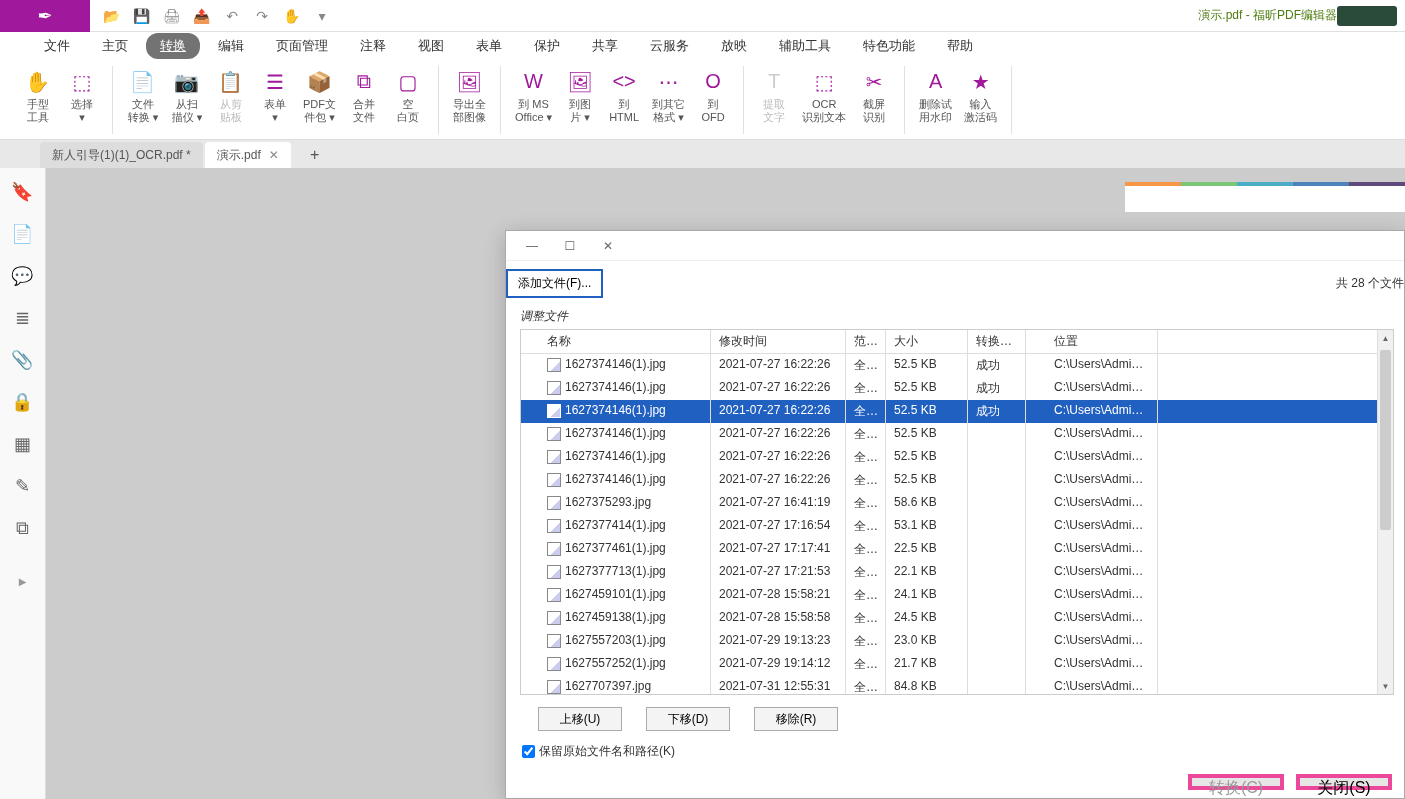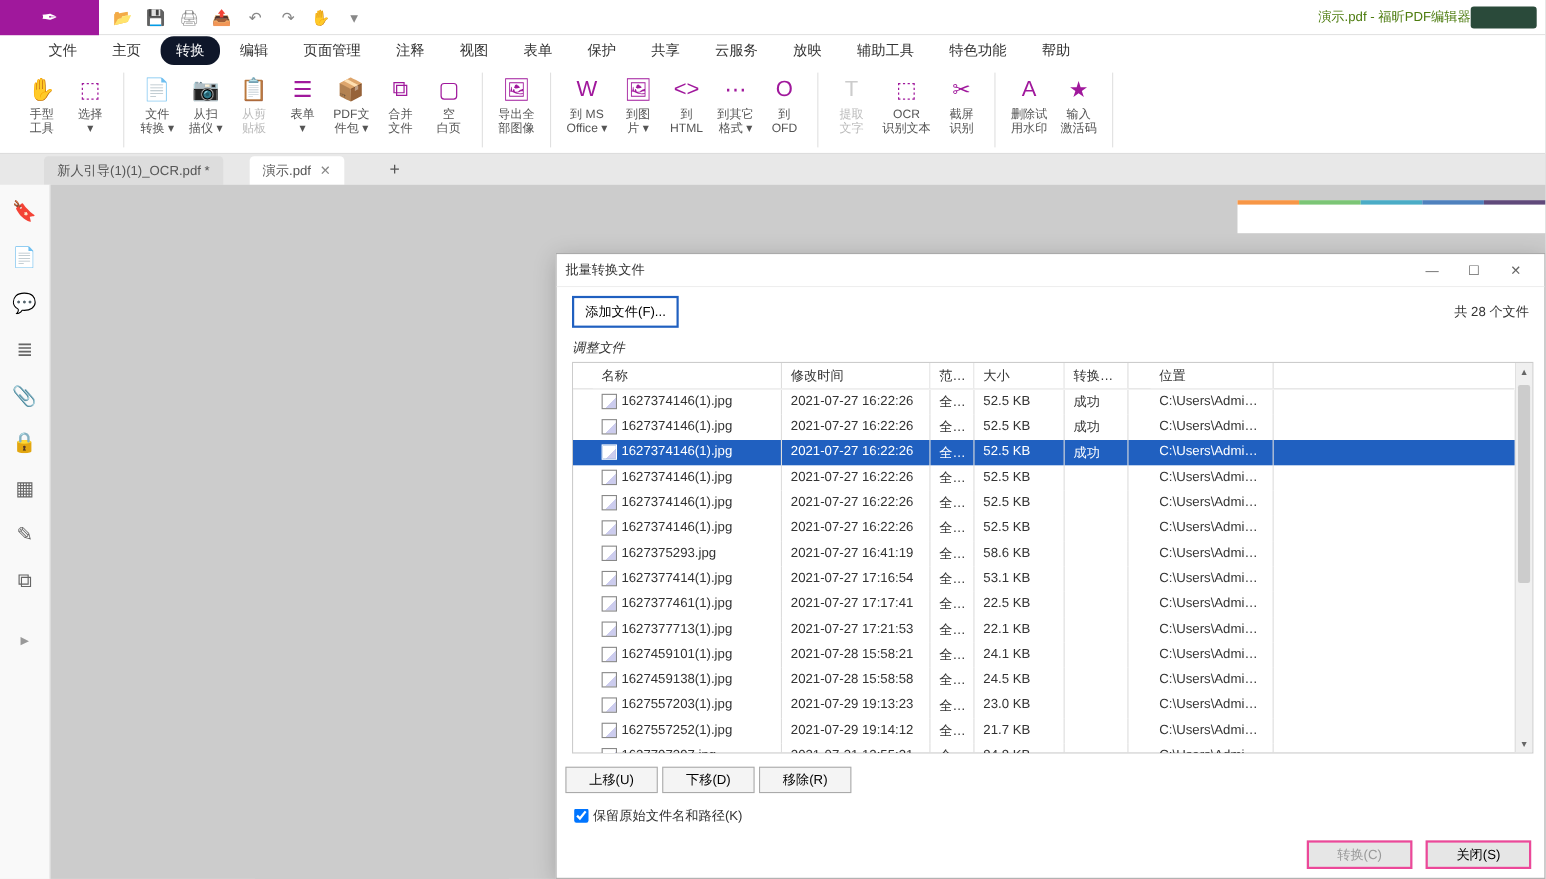--- a/index.html
+++ b/index.html
@@ -8,52 +8,52 @@
 .titlebar { height: 32px; background: #fff; display: flex; align-items: center; border-bottom: 1px solid #e0e0e0; }
 .logo-area { width: 90px; height: 32px; background: #a0189c; display: flex; align-items: center; justify-content: center; }
 .logo-icon { color: white; font-size: 18px; }
 .quick-access { display: flex; align-items: center; padding-left: 10px; gap: 6px; }
 .qa-btn { width: 24px; height: 24px; display: flex; align-items: center; justify-content: center; color: #888; cursor: pointer; font-size: 14px; }
 .title-text { flex: 1; text-align: right; color: #4d7c0f; font-size: 12px; }
 .hw-badge { width: 60px; height: 20px; background: #2a4a3a; border-radius: 3px; margin-right: 8px; }
 
 .menubar { height: 28px; background: #fff; display: flex; align-items: center; padding-left: 30px; gap: 4px; }
 .menu-item { padding: 4px 14px; font-size: 13px; color: #333; cursor: pointer; border-radius: 12px; }
-.menu-item.active { background: #0f172a; color: #fff; }
+.menu-item.active { background: #737373; color: #fff; text-decoration: underline; }
 
 .ribbon { height: 80px; background: #fff; display: flex; align-items: center; padding: 6px 8px; border-bottom: 1px solid #ddd; }
 .ribbon-group { display: flex; align-items: flex-start; border-right: 1px solid #e0e0e0; padding: 0 8px; height: 68px; }
 .ribbon-btn { display: flex; flex-direction: column; align-items: center; justify-content: flex-start; padding: 2px 6px; min-width: 44px; cursor: pointer; }
 .ribbon-icon { width: 28px; height: 28px; display: flex; align-items: center; justify-content: center; font-size: 20px; color: #a0189c; }
 .ribbon-label { font-size: 11px; color: #555; text-align: center; line-height: 1.2; margin-top: 2px; white-space: pre; }
 .ribbon-btn.disabled .ribbon-label { color: #bbb; }
 .ribbon-btn.disabled .ribbon-icon { color: #ccc; }
 
-.tabbar { height: 28px; background: #e8e8e8; display: flex; align-items: flex-end; padding-left: 40px; gap: 22px; }
+.tabbar { height: 28px; background: #e8e8e8; display: flex; align-items: flex-end; padding-left: 40px; }
 .doc-tab { height: 26px; padding: 0 12px; display: flex; align-items: center; font-size: 12px; color: #555; background: #ddd; border-radius: 4px 4px 0 0; margin-right: 2px; position: relative; }
 .doc-tab.active { background: #fff; }
 .tab-close { margin-left: 8px; color: #888; cursor: pointer; font-size: 12px; }
 .new-tab { width: 28px; height: 26px; display: flex; align-items: center; justify-content: center; color: #555; cursor: pointer; font-size: 16px; margin-left: 8px; }
 
 .main-area { position: absolute; top: 168px; left: 0; right: 0; bottom: 0; display: flex; }
 .side-panel { width: 46px; background: #f9f9f9; border-right: 1px solid #ddd; display: flex; flex-direction: column; padding-top: 10px; gap: 14px; align-items: center; }
 .side-icon { width: 28px; height: 28px; display: flex; align-items: center; justify-content: center; color: #666; cursor: pointer; font-size: 18px; }
 .side-expand { margin-top: 20px; color: #999; font-size: 10px; cursor: pointer; }
 .doc-canvas { flex: 1; background: #ccc; position: relative; }
 .page-preview { position: absolute; top: 14px; right: 0; width: 280px; height: 30px; background: #fff; }
 .page-stripe { height: 4px; display: flex; }
 .stripe-seg { flex: 1; }
 
 .dialog { position: absolute; left: 505px; top: 230px; width: 900px; height: 569px; background: #fff; border: 1px solid #aaa; box-shadow: 0 4px 20px rgba(0,0,0,0.2); display: flex; flex-direction: column; }
 .dlg-titlebar { height: 30px; display: flex; align-items: center; padding: 0 8px; border-bottom: 1px solid #eee; }
 .dlg-title { font-size: 12px; color: #333; flex: 1; }
 .dlg-winbtns { display: flex; gap: 2px; }
 .dlg-winbtn { width: 36px; height: 26px; display: flex; align-items: center; justify-content: center; color: #666; cursor: pointer; font-size: 12px; }
 
-.dlg-top { padding: 8px 14px; display: flex; align-items: center; justify-content: space-between; }
+.dlg-top { padding: 8px 0; display: flex; align-items: center; justify-content: space-between; }
 .add-file-btn { padding: 4px 10px; border: 2px solid #2060c0; background: #fff; font-size: 12px; cursor: pointer; }
 .total-text { font-size: 12px; color: #333; }
 
 .adjust-label { padding: 2px 14px; font-size: 12px; color: #333; font-style: italic; }
 
 .file-table { flex: 1; margin: 2px 10px 6px 14px; border: 1px solid #ccc; overflow: hidden; display: flex; }
 .ft-body { flex: 1; overflow-y: auto; }
 .ft-header { display: flex; background: #fff; border-bottom: 1px solid #ddd; font-size: 12px; color: #333; position: sticky; top: 0; }
 .ft-cell { padding: 3px 8px; border-right: 1px solid #ddd; white-space: nowrap; overflow: hidden; text-overflow: ellipsis; }
 .ft-header .ft-cell { font-weight: normal; background: #fff; }
@@ -64,28 +64,28 @@
 .col-status { width: 58px; }
 .col-loc { width: 112px; margin-left: 20px; }
 .ft-row { display: flex; font-size: 12px; color: #333; }
 .ft-row.selected { background: #2060c0; color: #fff; }
 .file-ico { display: inline-block; width: 14px; height: 14px; margin-right: 4px; vertical-align: middle; border: 1px solid #888; background: linear-gradient(135deg,#fff 60%,#cce 60%); }
 .ft-row.selected .file-ico { border-color: #fff; }
 .scrollbar-track { width: 16px; background: #f0f0f0; border-left: 1px solid #ddd; position: relative; }
 .scrollbar-thumb { position: absolute; left: 2px; right: 2px; top: 20px; height: 180px; background: #ccc; border-radius: 2px; }
 .sb-btn { position: absolute; left: 0; right: 0; height: 16px; display: flex; align-items: center; justify-content: center; font-size: 8px; color: #666; }
 
-.dlg-mid-btns { padding: 6px 8px; display: flex; gap: 4px; }
+.dlg-mid-btns { padding: 6px 32px; display: flex; gap: 24px; }
 .mid-btn { width: 84px; height: 24px; border: 1px solid #aaa; background: #f4f4f4; font-size: 12px; cursor: pointer; }
 
 .dlg-check { padding: 6px 16px; font-size: 12px; color: #333; display: flex; align-items: center; gap: 4px; }
 .dlg-check input { width: 13px; height: 13px; }
 
 .dlg-bottom { padding: 8px 12px; display: flex; justify-content: flex-end; gap: 12px; border-top: 0; }
-.dlg-btn { width: 96px; height: 26px; border: 2px solid #ec4899; background: #e6e6e6; font-size: 12px; cursor: pointer; }
+.dlg-btn { width: 96px; height: 16px; border: 4px solid #ec4899; background: #e6e6e6; font-size: 16px; cursor: pointer; }
 .dlg-btn.disabled { color: #999; }
 </style>
 </head>
 <body>
 
 <div class="titlebar">
   <div class="logo-area">
       <span class="logo-icon">✒</span>
     </div>
   <div class="quick-access">
@@ -267,21 +267,20 @@
           <div class="stripe-seg" style="background: rgb(75, 172, 198);"></div>
           <div class="stripe-seg" style="background: rgb(79, 129, 189);"></div>
           <div class="stripe-seg" style="background: rgb(96, 74, 123);"></div>
         </div>
     </div>
   </div>
 </div>
 
 <div class="dialog">
   <div class="dlg-titlebar">
-    <div class="dlg-title">批量转换文件</div>
     <div class="dlg-winbtns">
       <div class="dlg-winbtn">—</div>
       <div class="dlg-winbtn">☐</div>
       <div class="dlg-winbtn">✕</div>
     </div>
   </div>
   <div class="dlg-top">
     <button class="add-file-btn">添加文件(F)...</button>
     <div class="total-text">共 28 个文件</div>
   </div>

